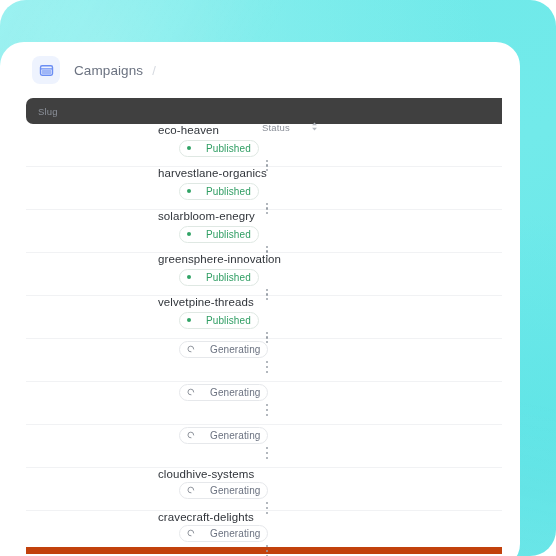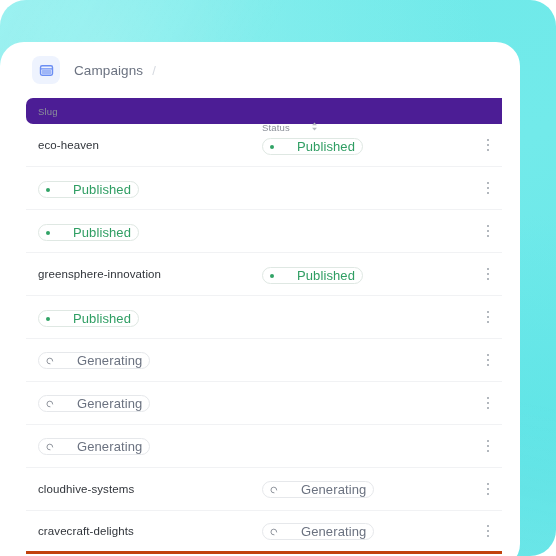--- a/index.html
+++ b/index.html
@@ -98,62 +98,63 @@
   
   .table {
     padding: 0 18px 0 0;
   }
 
   .table-head {
     display: flex;
     align-items: center;
     height: 26px;
     margin-left: 26px;
-    background: #4c1d95;
+    background: #404040;
     border-radius: 7px 0 0 7px;
     padding-left: 12px;
   }
   .th {
     font-size: 9.5px;
     color: #8b9099;
     letter-spacing: .15px;
   }
   .th.slug  { width: 224px; }
   .th.status{ display: flex; gap: 21px; margin-top: 33px; }
   .sort-icon { display: block; }
 
   .row {
     display: flex;
     align-items: center;
     height: 43px;
     margin-left: 26px;
     padding-left: 12px;
     border-bottom: 1px solid #f1f2f4;
-  }
-  .row:last-child { border-bottom: 3px solid #c2410c; justify-content: flex-end; }
+    flex-direction: column;
+  }
+  .row:last-child { border-bottom: 7px solid #c2410c; }
 
   .cell-slug {
     width: 224px;
     font-size: 11.5px;
     color: #30343a;
     letter-spacing: .1px;
   }
 
   .cell-status { width: 182px; }
 
   .badge {
     display: inline-flex;
     align-items: center;
-    gap: 23px;
+    gap: 15px;
     height: 17px;
     padding: 0 7px;
     border-radius: 9px;
     border: 1px solid #e6e8eb;
     background: #ffffff;
-    font-size: 13px;
+    font-size: 10px;
     letter-spacing: .1px;
     white-space: nowrap;
   }
   .badge.published { color: #2f9e63; border-color: #dfe8e3; }
   .badge.generating { color: #6b7280; }
 
   .dot {
     width: 4px; height: 4px;
     border-radius: 50%;
     background: #31a366;
@@ -229,33 +230,35 @@
             </span></div>
           <div class="cell-actions">
             <div class="kebab">
               <i></i>
               <i></i>
               <i></i>
             </div>
           </div>
         </div>
         <div class="row">
-          <div class="cell-status"><span class="badge published">
-              <span class="dot"></span>
-              <span>Published</span>
-            </span></div>
-          <div class="cell-actions">
-            <div class="kebab">
-              <i></i>
-              <i></i>
-              <i></i>
-            </div>
-          </div>
-        </div>
-        <div class="row">
+          <div class="cell-slug">harvestlane-organics</div>
+          <div class="cell-status"><span class="badge published">
+              <span class="dot"></span>
+              <span>Published</span>
+            </span></div>
+          <div class="cell-actions">
+            <div class="kebab">
+              <i></i>
+              <i></i>
+              <i></i>
+            </div>
+          </div>
+        </div>
+        <div class="row">
+          <div class="cell-slug">solarbloom-enegry</div>
           <div class="cell-status"><span class="badge published">
               <span class="dot"></span>
               <span>Published</span>
             </span></div>
           <div class="cell-actions">
             <div class="kebab">
               <i></i>
               <i></i>
               <i></i>
             </div>
@@ -269,20 +272,21 @@
             </span></div>
           <div class="cell-actions">
             <div class="kebab">
               <i></i>
               <i></i>
               <i></i>
             </div>
           </div>
         </div>
         <div class="row">
+          <div class="cell-slug">velvetpine-threads</div>
           <div class="cell-status"><span class="badge published">
               <span class="dot"></span>
               <span>Published</span>
             </span></div>
           <div class="cell-actions">
             <div class="kebab">
               <i></i>
               <i></i>
               <i></i>
             </div>

